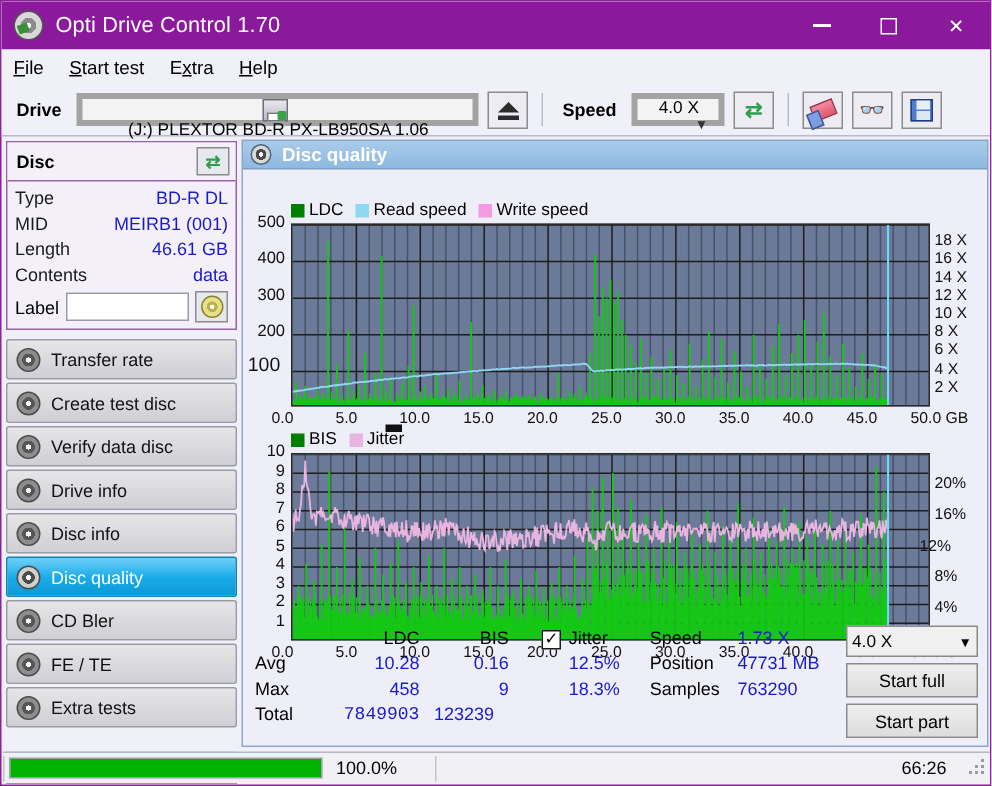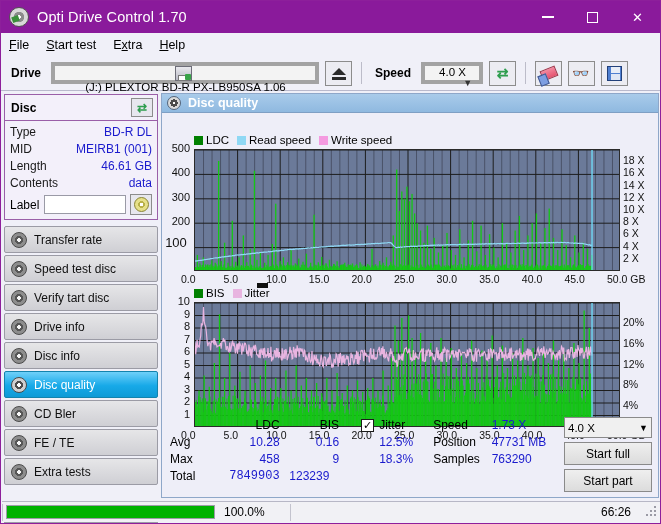--- a/index.html
+++ b/index.html
@@ -399,25 +399,25 @@
         </div>
       </div>
 
       <div class="tests">
         <div class="tbtn">
           <span class="gi"></span>
           <span>Transfer rate</span>
         </div>
         <div class="tbtn">
           <span class="gi"></span>
-          <span>Speed test disc</span>
+          <span>Create test disc</span>
         </div>
         <div class="tbtn">
           <span class="gi"></span>
-          <span>Verify tart disc</span>
+          <span>Verify data disc</span>
         </div>
         <div class="tbtn">
           <span class="gi"></span>
           <span>Drive info</span>
         </div>
         <div class="tbtn">
           <span class="gi"></span>
           <span>Disc info</span>
         </div>
         <div class="tbtn active">
@@ -1862,21 +1862,21 @@
               <div class="axlabel" style="left: 0px; top: 269.5px; width: 28px; text-align: right; font-size: 11px;">3</div>
               <div class="axlabel" style="left: 0px; top: 257px; width: 28px; text-align: right; font-size: 11px;">4</div>
               <div class="axlabel" style="left: 0px; top: 244.5px; width: 28px; text-align: right; font-size: 11px;">5</div>
               <div class="axlabel" style="left: 0px; top: 232px; width: 28px; text-align: right; font-size: 11px;">6</div>
               <div class="axlabel" style="left: 0px; top: 219.5px; width: 28px; text-align: right; font-size: 11px;">7</div>
               <div class="axlabel" style="left: 0px; top: 207px; width: 28px; text-align: right; font-size: 11px;">8</div>
               <div class="axlabel" style="left: 0px; top: 194.5px; width: 28px; text-align: right; font-size: 11px;">9</div>
               <div class="axlabel" style="left: 0px; top: 182px; width: 28px; text-align: right; font-size: 11px;">10</div>
               <div class="axlabel" style="left: 461px; top: 286.167px;">4%</div>
               <div class="axlabel" style="left: 461px; top: 265.333px;">8%</div>
-              <div class="axlabel" style="left: 461px; top: 244.5px;">12%</div>
+              <div class="axlabel" style="left: 451px; top: 244.5px;">12%</div>
               <div class="axlabel" style="left: 461px; top: 223.667px;">16%</div>
               <div class="axlabel" style="left: 461px; top: 202.833px;">20%</div>
               <div class="axlabel" style="left: 19px; top: 316px;">0.0</div>
               <div class="axlabel" style="left: 61.6px; top: 316px;">5.0</div>
               <div class="axlabel" style="left: 104.2px; top: 316px;">10.0</div>
               <div class="axlabel" style="left: 146.8px; top: 316px;">15.0</div>
               <div class="axlabel" style="left: 189.4px; top: 316px;">20.0</div>
               <div class="axlabel" style="left: 232px; top: 316px;">25.0</div>
               <div class="axlabel" style="left: 274.6px; top: 316px;">30.0</div>
               <div class="axlabel" style="left: 317.2px; top: 316px;">35.0</div>

